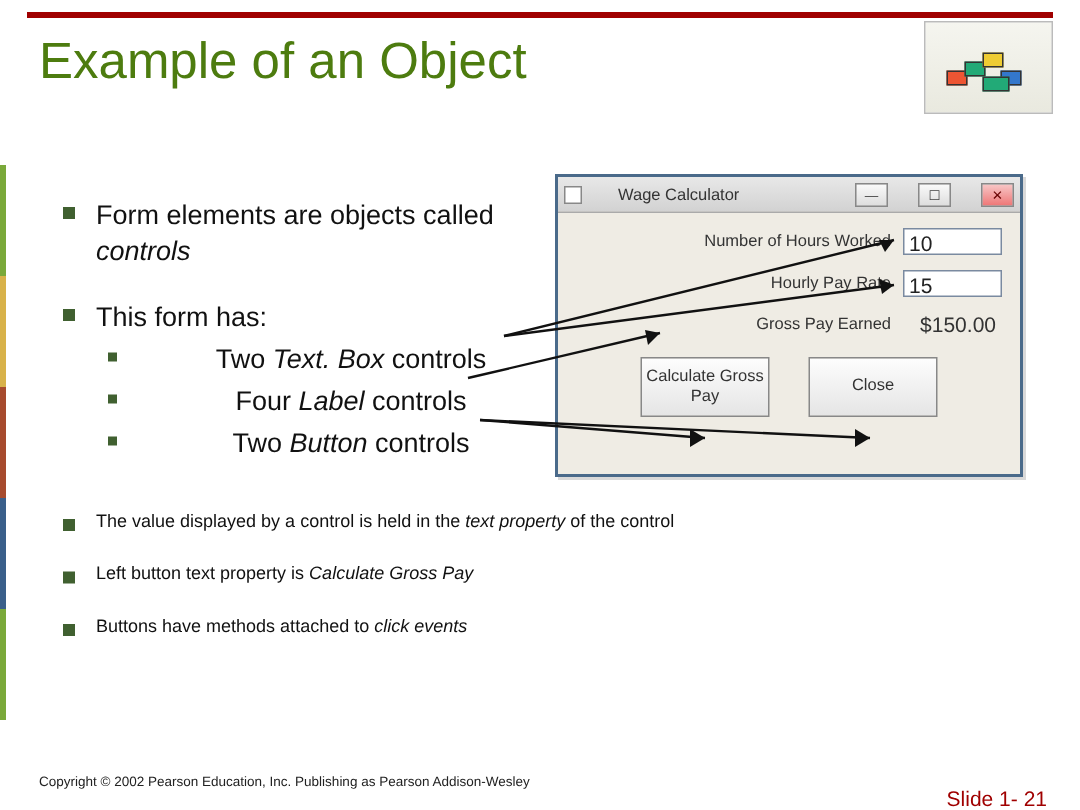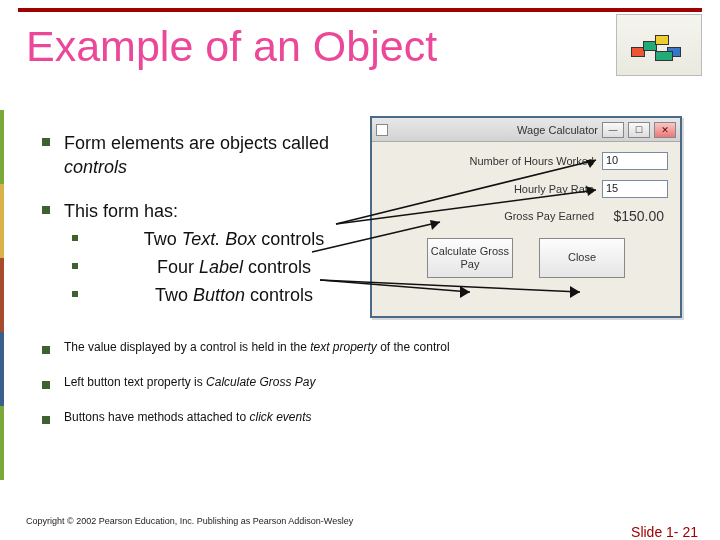--- a/index.html
+++ b/index.html
@@ -14,22 +14,22 @@
   .red-bar {
     position: absolute;
     top: 8px; left: 18px; right: 18px;
     height: 4px;
     background: #a00000;
   }
   .title {
     position: absolute;
     top: 22px;
     left: 26px;
-    font-size: 43px;
-    color: #ec4899;
+    font-size: 34px;
+    color: #4d7c0f;
   }
   .logo {
     position: absolute;
     top: 14px; right: 18px;
     width: 86px; height: 62px;
     border: 1px solid #bbb;
     background: linear-gradient(#f5f5ef, #e9e9df);
     display: flex;
     align-items: center;
     justify-content: center;
@@ -95,31 +95,30 @@
     border: 2px solid #4a6a8a;
     background: #efece4;
     box-shadow: 2px 2px 0 rgba(0,0,0,.15);
   }
   .titlebar {
     height: 24px;
     background: linear-gradient(#e8e8e8, #d2d2d2);
     border-bottom: 1px solid #aaa;
     display: flex; align-items: center;
     padding: 0 4px;
-    gap: 4px;
-    text-align: right;
+    gap: 20px;
   }
   .tb-icon { width: 12px; height: 12px; border: 1px solid #888; background: #fff; }
   .tb-title { font-size: 11px; color: #333; flex: 1; padding-left: 4px; }
   .tb-btn { width: 22px; height: 16px; border: 1px solid #888; background: linear-gradient(#fafafa,#ddd); font-size: 9px; display:flex; align-items:center; justify-content:center; color:#444; }
   .tb-btn.close { background: linear-gradient(#f7c6c6,#e77); color:#600;}
   .win-body { padding: 10px 12px 8px 12px; position: relative; height: calc(100% - 24px); }
   .row { display: flex; align-items: center; justify-content: flex-end; margin-bottom: 10px; gap: 8px; }
   .lbl { font-size: 11px; color: #333; text-align: right; }
-  .txt { width: 66px; height: 18px; border: 1px solid #7a8aa0; background:#fff; font-size:11px; padding:1px 3px; color:#222;}
+  .txt { width: 66px; height: 18px; border: 1px solid #7a8aa0; background:#fff; font-size:14px; padding:1px 3px; color:#222;}
   .val { font-size: 14px; color: #333; width: 66px; text-align: right; padding-right: 4px;}
   .btnrow { display:flex; justify-content:center; gap:26px; margin-top: 14px; }
   .btn { width: 86px; height: 40px; border: 1px solid #888; background: linear-gradient(#fdfdfd,#e5e5e5); font-size: 11px; color:#333; display:flex; align-items:center; justify-content:center; text-align:center; padding: 2px; line-height:1.2;}
   .footer {
     position: absolute;
     bottom: 14px; left: 26px;
     font-size: 9px;
     color: #222;
   }
   .slidenum {

